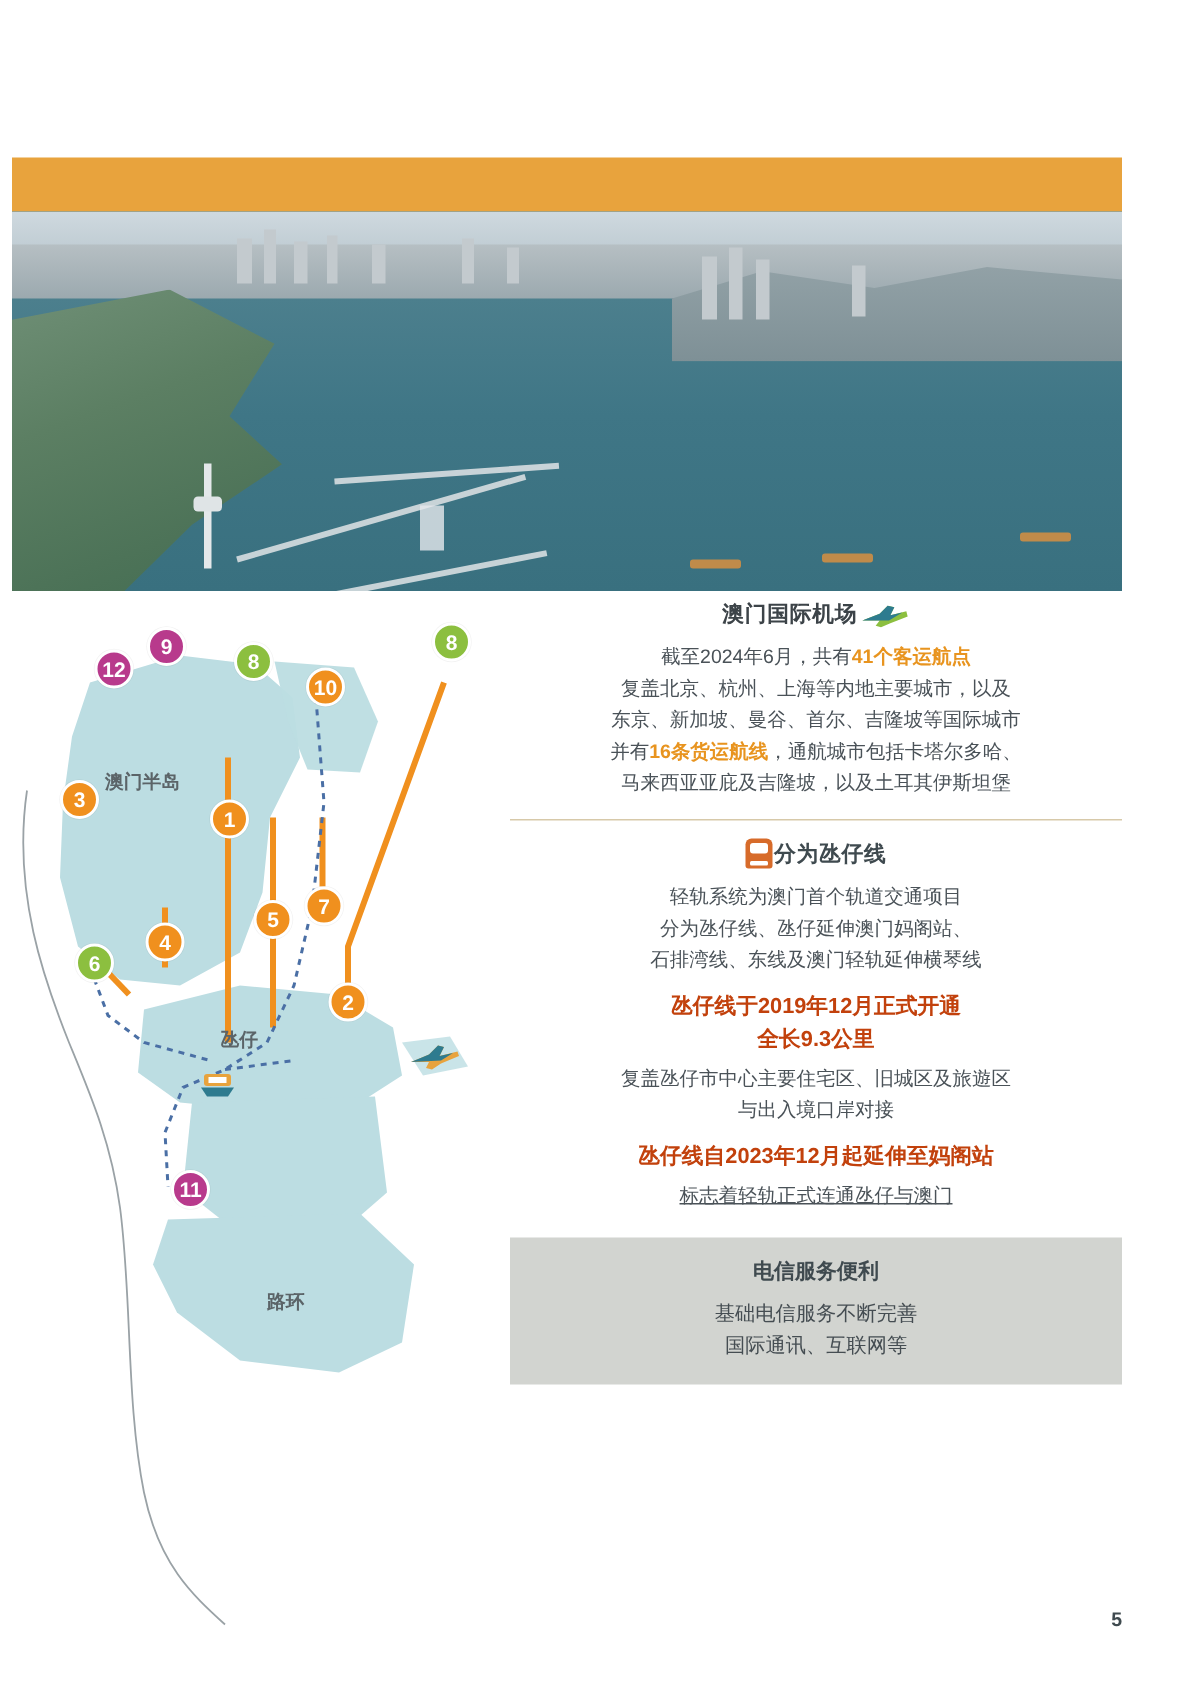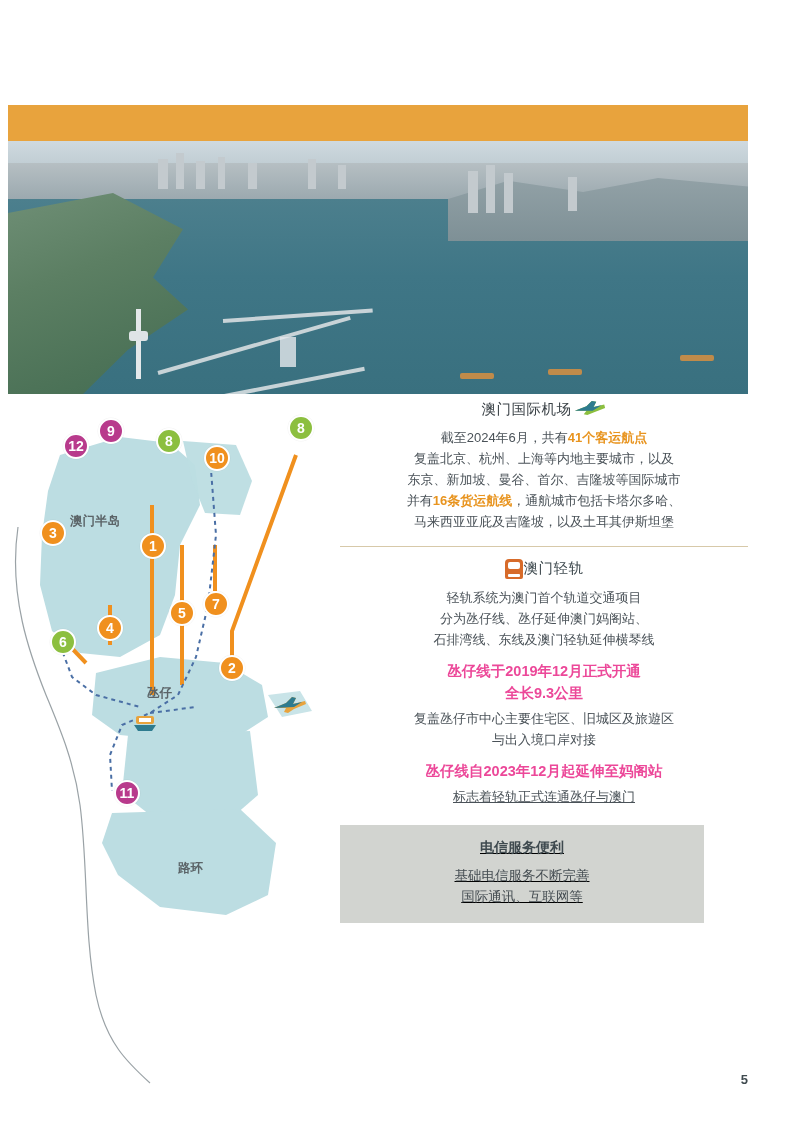--- a/index.html
+++ b/index.html
@@ -76,40 +76,39 @@
   }
 
   
   .col-right {
     position: absolute;
     left: 340px; top: 400px;
     width: 408px;
     text-align: center;
   }
   .sec-title {
-    font-size: 14.5px; font-weight: normal; color: #3f4a4f;
+    font-size: 14.5px; font-weight: bold; color: #3f4a4f;
     letter-spacing: .5px;
-    display: flex; align-items: flex-start; justify-content: center; gap: 1px;
+    display: flex; align-items: flex-end; justify-content: center; gap: 1px;
   }
   .air-title { color: #3c4348; }
   .body-line {
     font-size: 13px; color: #4a5258; line-height: 21px;
   }
   .hl { color: #e8941f; font-weight: bold; }
-  .hl-line { color: #ec4899; font-weight: bold; font-size: 14.5px; line-height: 22px; }
+  .hl-line { color: #c2410c; font-weight: bold; font-size: 14.5px; line-height: 22px; }
   .divider {
     width: 408px; height: 1px; background: #d7c9a9; margin: 14px 0 12px 0;
   }
   .grey-card {
     margin-top: 18px;
-    width: 364px;
+    width: 408px;
     background: #d2d4d0;
     padding: 14px 10px 16px 10px;
     text-align: center;
-    text-decoration: underline;
   }
   .grey-card .t {
     font-size: 14px; font-weight: bold; color: #3f4a4f; margin-bottom: 8px;
   }
   .grey-card .l { font-size: 13.5px; color: #454d52; line-height: 21px; }
 
   
   .plane {
     display:inline-block; width: 34px; height: 16px; position: relative;
   }
@@ -279,21 +278,21 @@
     <div class="body-line">东京、新加坡、曼谷、首尔、吉隆坡等国际城市</div>
     <div class="body-line">
       并有<span class="hl">16条货运航线</span>，通航城市包括卡塔尔多哈、
     </div>
     <div class="body-line">马来西亚亚庇及吉隆坡，以及土耳其伊斯坦堡</div>
 
     <div class="divider"></div>
 
     <div class="sec-title">
       <span class="train"></span>
-      <span>澳门轻轨</span>
+      <span>分为氹仔线</span>
     </div>
 
     <div class="body-line" style="margin-top:8px;">轻轨系统为澳门首个轨道交通项目</div>
     <div class="body-line">分为氹仔线、氹仔延伸澳门妈阁站、</div>
     <div class="body-line">石排湾线、东线及澳门轻轨延伸横琴线</div>
 
     <div class="hl-line" style="margin-top:10px;">氹仔线于2019年12月正式开通</div>
     <div class="hl-line">全长9.3公里</div>
 
     <div class="body-line" style="margin-top:4px;">复盖氹仔市中心主要住宅区、旧城区及旅遊区</div>

